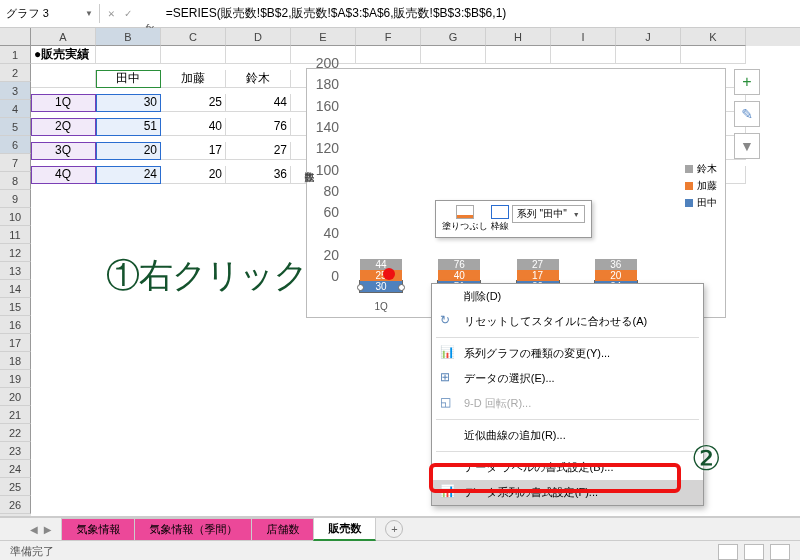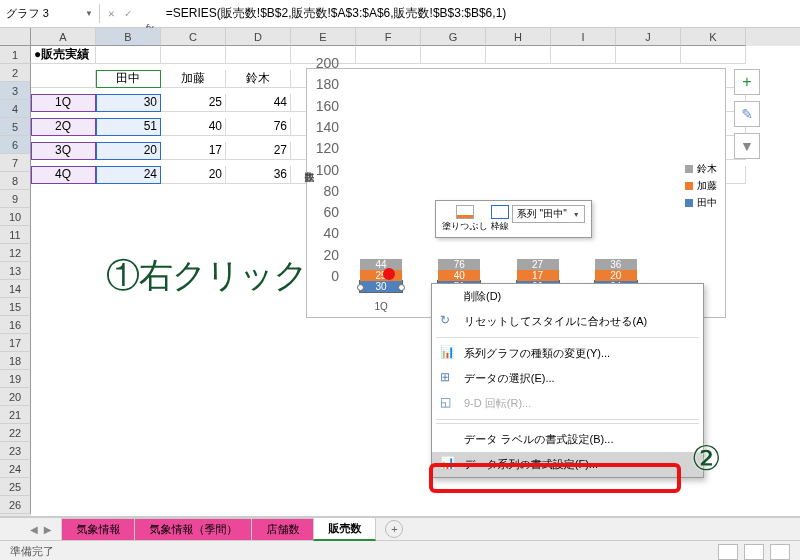--- a/index.html
+++ b/index.html
@@ -321,20 +321,21 @@
     </div>
 
     <div class="ctxm">
       <div class="item"><span>削除(D)</span></div>
       <div class="item"><span class="ico">↻</span><span>リセットしてスタイルに合わせる(A)</span></div>
       <div class="sep"></div>
       <div class="item"><span class="ico">📊</span><span>系列グラフの種類の変更(Y)...</span></div>
       <div class="item"><span class="ico">⊞</span><span>データの選択(E)...</span></div>
       <div class="item disabled"><span class="ico">◱</span><span>9-D 回転(R)...</span></div>
       <div class="sep"></div>
+      <div class="item"><span>近似曲線の追加(R)...</span></div>
       <div class="sep"></div>
       <div class="item"><span>データ ラベルの書式設定(B)...</span></div>
       <div class="item hl"><span class="ico">📊</span><span>データ系列の書式設定(F)...</span></div>
     </div>
 
     <div class="reddot" style="left:352px; top:240px"></div>
     <div class="anno" style="left:75px; top:225px">①右クリック</div>
     <div class="anno" style="left:660px; top:410px">②</div>
     <div class="redframe" style="left:398px; top:435px; width:252px; height:30px"></div>
   </div>

